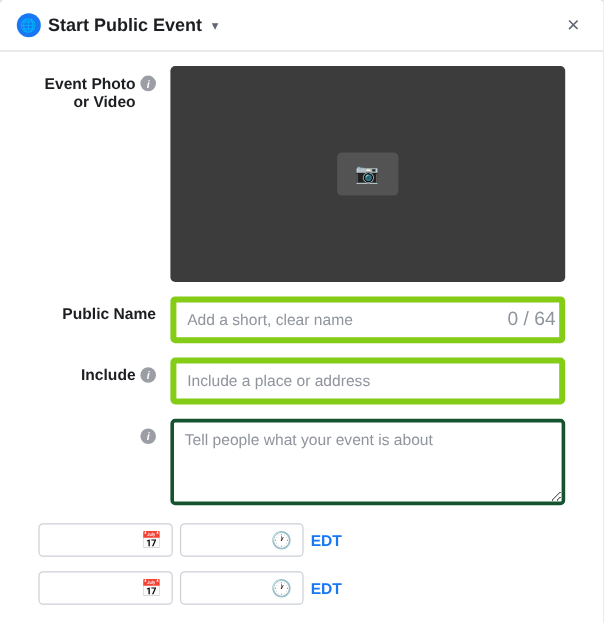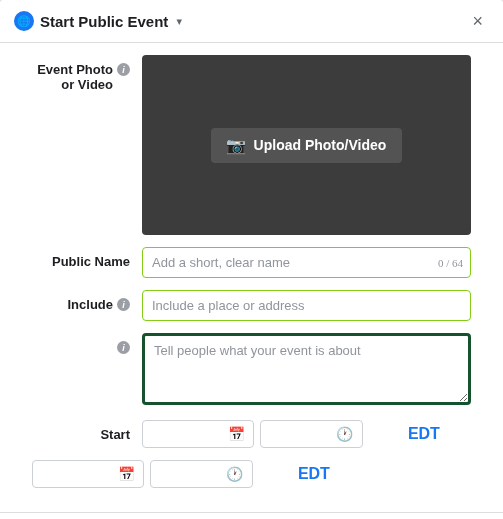--- a/index.html
+++ b/index.html
@@ -131,39 +131,38 @@
       font-size: 14px;
       font-weight: 600;
       cursor: pointer;
     }
     .camera-icon {
       font-size: 16px;
     }
     
     .text-input {
       width: 100%;
-      border: 1px solid #84cc16;
+      border: 5px solid #84cc16;
       border-radius: 4px;
       padding: 7px 9px;
       font-size: 13px;
       color: #1c1e21;
       outline: none;
     }
     .text-input::placeholder { color: #90949c; }
     .event-name-wrapper {
       position: relative;
     }
     .char-count {
       position: absolute;
       right: 8px;
       top: 50%;
       transform: translateY(-50%);
-      font-size: 11px;
+      font-size: 16px;
       color: #90949c;
-      font-family: Liberation Serif, serif;
     }
     .event-name-input {
       padding-right: 48px;
     }
     .textarea-input {
       width: 100%;
       border: 3px solid #14532d;
       border-radius: 4px;
       padding: 7px 9px;
       font-size: 13px;
@@ -215,25 +214,24 @@
     .time-input-wrapper input[type="text"] {
       border: none;
       outline: none;
       font-size: 13px;
       color: #1c1e21;
       width: 62px;
       background: transparent;
     }
     .edt-link {
       color: #1877f2;
-      font-size: 16px;
+      font-size: 13px;
       font-weight: 600;
       cursor: pointer;
       text-decoration: none;
-      margin-left: 39px;
     }
     
     .modal-footer {
       border-top: 1px solid #ddd;
       padding: 8px 14px;
       background: #fff;
       display: flex;
       align-items: center;
       justify-content: space-between;
       gap: 8px;
@@ -257,21 +255,20 @@
 
     <div class="form-row">
       <div class="form-label">
         <span>Event Photo or Video</span>
         <span class="info-icon">i</span>
       </div>
       <div class="form-control-area">
         <div class="photo-upload-box">
           <button class="upload-btn-inner">
             <span class="camera-icon">📷</span>
-            <span>Upload Photo/Video</span>
           </button>
         </div>
       </div>
     </div>
 
     <div class="form-row">
       <div class="form-label">
         <span>Public Name</span>
       </div>
       <div class="form-control-area">
@@ -295,23 +292,20 @@
     <div class="form-row">
       <div class="form-label">
         <span class="info-icon">i</span>
       </div>
       <div class="form-control-area">
         <textarea class="textarea-input" placeholder="Tell people what your event is about" style=""></textarea>
       </div>
     </div>
 
     <div class="form-row">
-      <div class="form-label">
-        <span>Start</span>
-      </div>
       <div class="form-control-area">
         <div class="datetime-row">
           <div class="date-input-wrapper">
             <input type="text" style="">
             <span class="cal-icon">📅</span>
           </div>
           <div class="time-input-wrapper">
             <input type="text" style="">
             <span class="clock-icon">🕐</span>
           </div>

